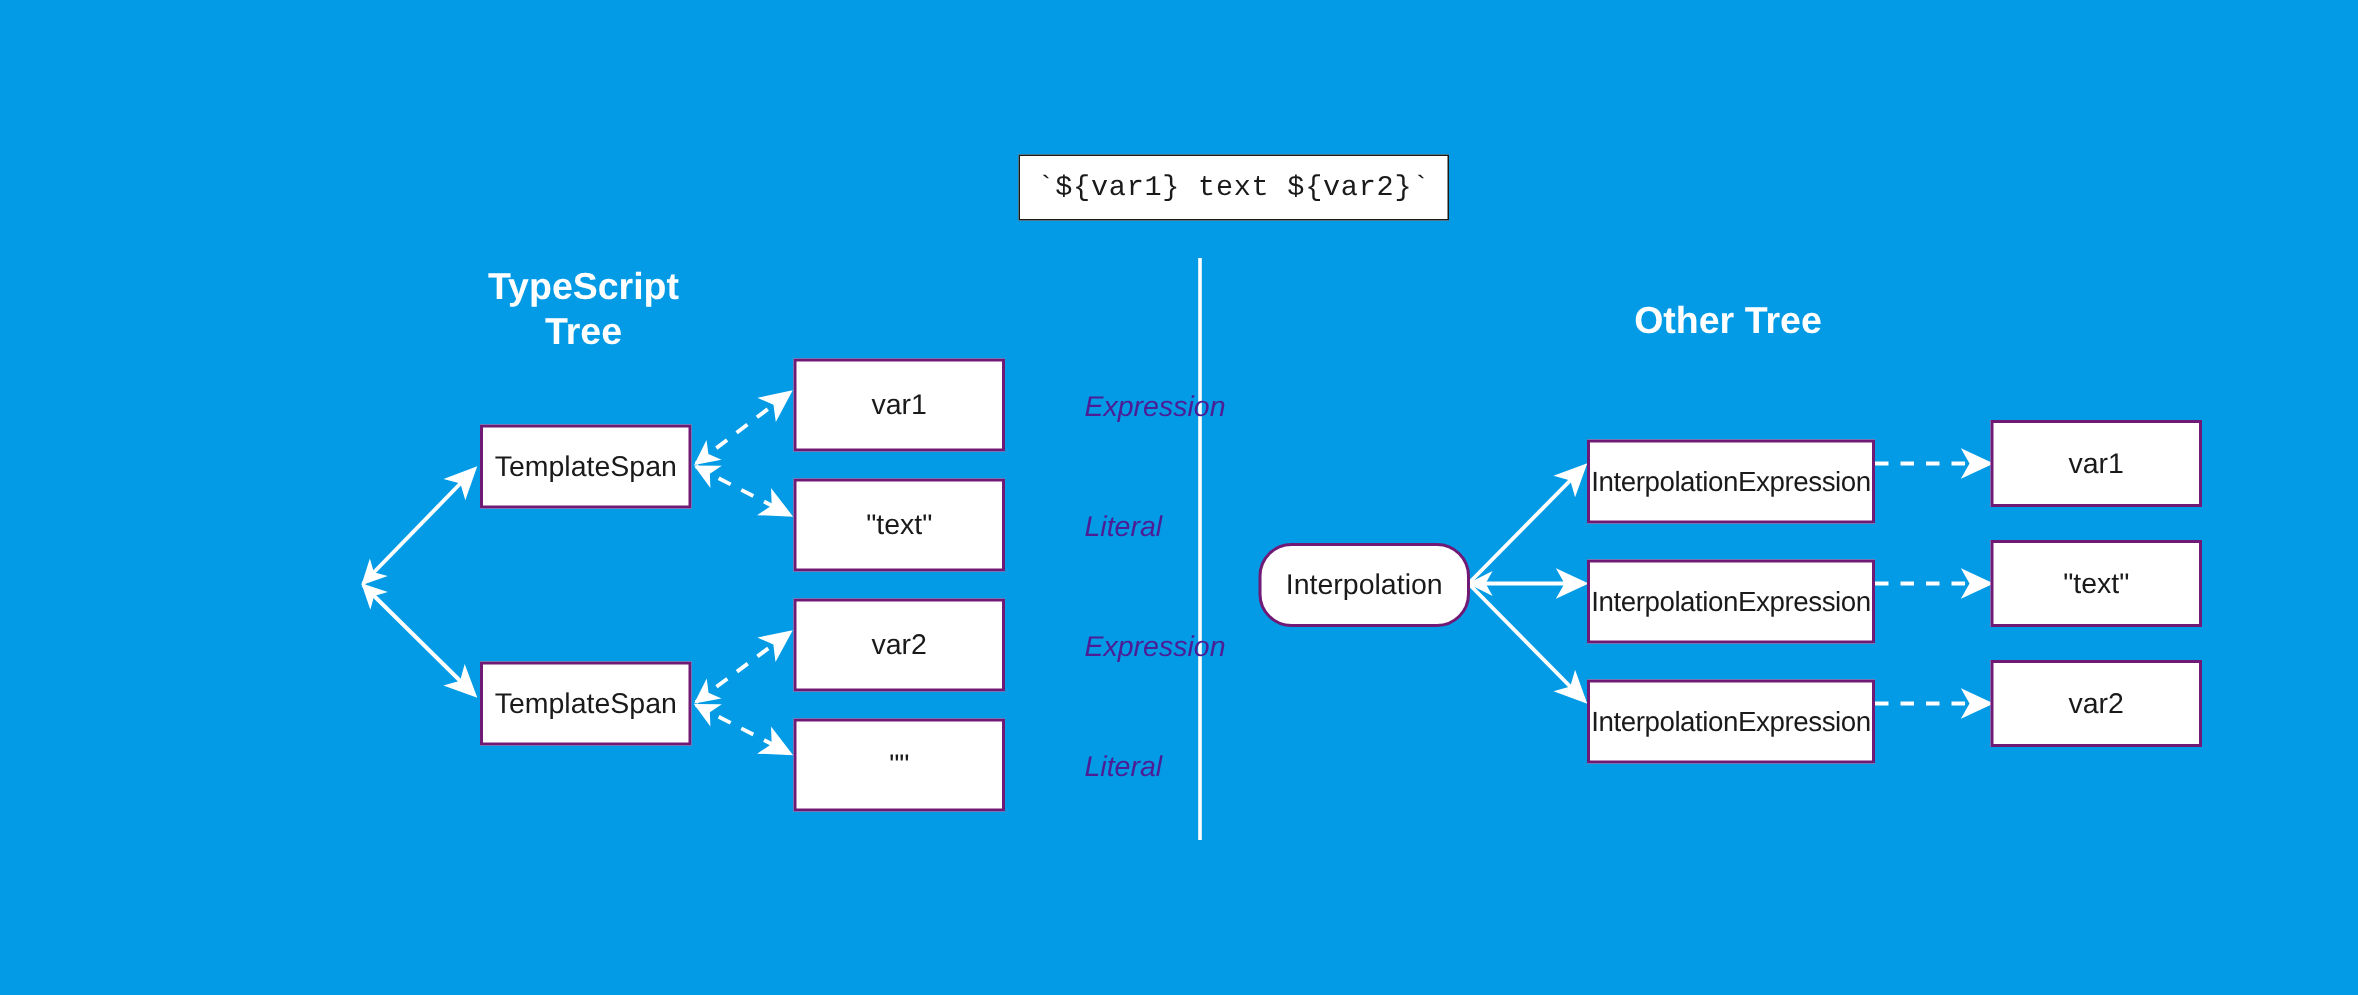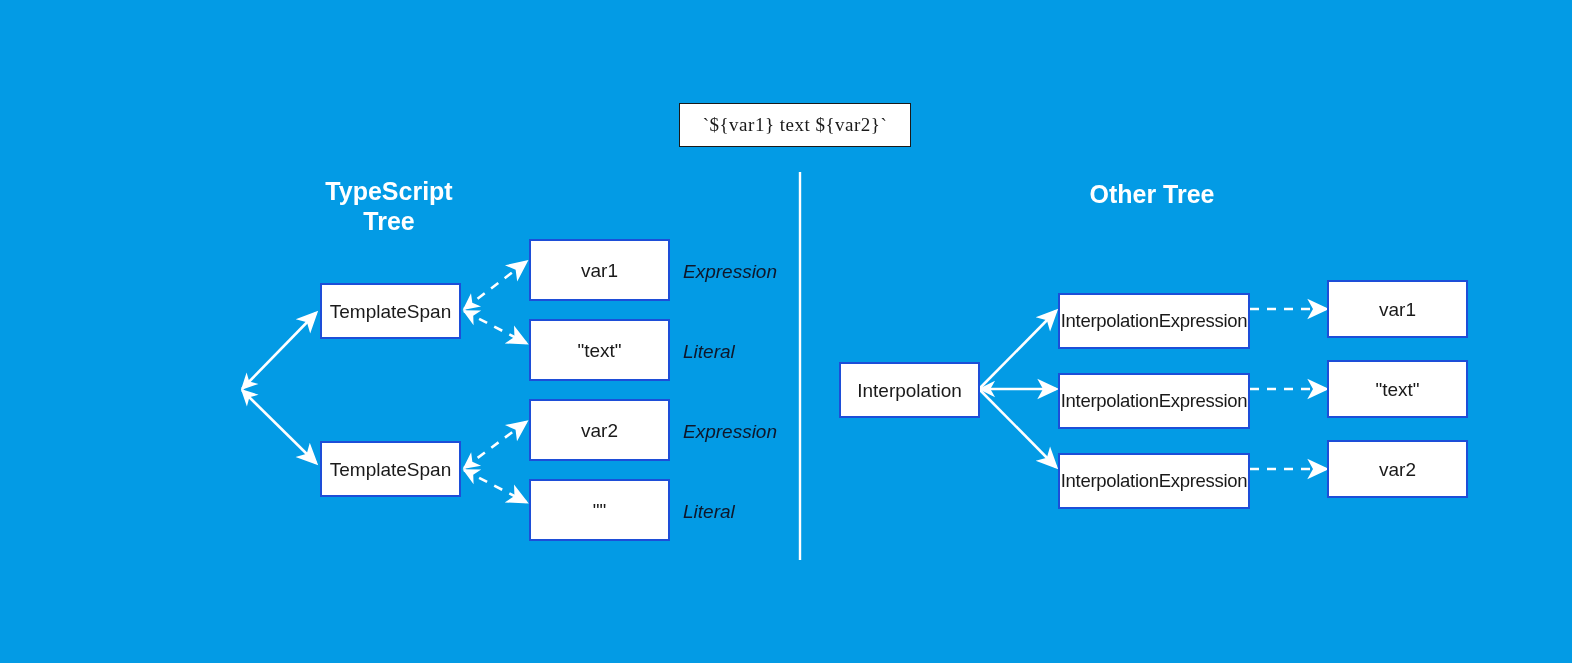--- a/index.html
+++ b/index.html
@@ -22,21 +22,21 @@
     position: absolute;
     left: 0;
     top: 0;
     width: 1572px;
     height: 663px;
     pointer-events: none;
   }
   .node {
     position: absolute;
     background: #ffffff;
-    border: 2px solid #1d4ed8;
+    border: 2px solid #701a75;
     box-sizing: border-box;
     display: flex;
     align-items: center;
     justify-content: center;
     color: #1a1a1a;
     font-family: "Liberation Sans", sans-serif;
     font-size: 19px;
     line-height: 1;
     white-space: nowrap;
     z-index: 2;
@@ -66,27 +66,28 @@
     color: #ffffff;
     font-family: "Liberation Sans", sans-serif;
     font-weight: bold;
     font-size: 25px;
     line-height: 1.18;
     text-align: center;
     z-index: 2;
   }
   .side-label {
     position: absolute;
-    color: #0f172a;
+    color: #4c1d95;
     font-family: "Liberation Sans", sans-serif;
     font-style: italic;
     font-size: 19px;
     line-height: 1;
     white-space: nowrap;
     z-index: 2;
+    margin-left: 40px;
   }
 </style>
 </head>
 <body>
 
 <div id="canvas">
 
   <svg id="edges" viewBox="0 0 1572 663" xmlns="http://www.w3.org/2000/svg">
     <defs>
       <marker id="ahead" markerWidth="9" markerHeight="9" refX="7.2" refY="4.5" orient="auto" markerUnits="strokeWidth">
@@ -134,30 +135,30 @@
       <line x1="1250" y1="309" x2="1326" y2="309" stroke="#ffffff" stroke-width="2.6" stroke-dasharray="9 8" marker-end="url(#ahead)"></line>
     </g>
     <g>
       <line x1="1250" y1="389" x2="1326" y2="389" stroke="#ffffff" stroke-width="2.6" stroke-dasharray="9 8" marker-end="url(#ahead)"></line>
     </g>
     <g>
       <line x1="1250" y1="469" x2="1326" y2="469" stroke="#ffffff" stroke-width="2.6" stroke-dasharray="9 8" marker-end="url(#ahead)"></line>
     </g>
   </svg>
 
-  <div class="code-box" style="left:679px; top:103px; width:232px; height:44px;font-family:Liberation Serif, serif;">
+  <div class="code-box" style="left:679px; top:103px; width:287px; height:44px;">
     <span>`${var1} text ${var2}`</span>
   </div>
 
   <div class="tree-title" style="left:289px; top:177px; width:200px;">
     <span>TypeScript</span><br>
     <span>Tree</span>
   </div>
 
-  <div class="tree-title" style="left:1052px; top:180px; width:200px;">
+  <div class="tree-title" style="left:1052px; top:200px; width:200px;">
     <span>Other Tree</span>
   </div>
 
 
   <div class="node" style="left:320px; top:283px; width:141px; height:56px;">
     <span>TemplateSpan</span>
   </div>
 
   <div class="node" style="left:320px; top:441px; width:141px; height:56px;">
     <span>TemplateSpan</span>
@@ -184,21 +185,21 @@
     <span>Expression</span>
   </div>
 
   <div class="node" style="left:529px; top:479px; width:141px; height:62px;">
     <span>""</span>
   </div>
   <div class="side-label" style="left:683px; top:502px;">
     <span>Literal</span>
   </div>
 
-  <div class="node" style="left:839px; top:362px; width:141px; height:56px;">
+  <div class="node" style="left:839px; top:362px; width:141px; height:56px;border-radius:22px;">
     <span>Interpolation</span>
   </div>
 
   <div class="node tight" style="left:1058px; top:281px; width:192px; height:56px;">
     <span>InterpolationExpression</span>
   </div>
   <div class="node tight" style="left:1058px; top:361px; width:192px; height:56px;">
     <span>InterpolationExpression</span>
   </div>
   <div class="node tight" style="left:1058px; top:441px; width:192px; height:56px;">

